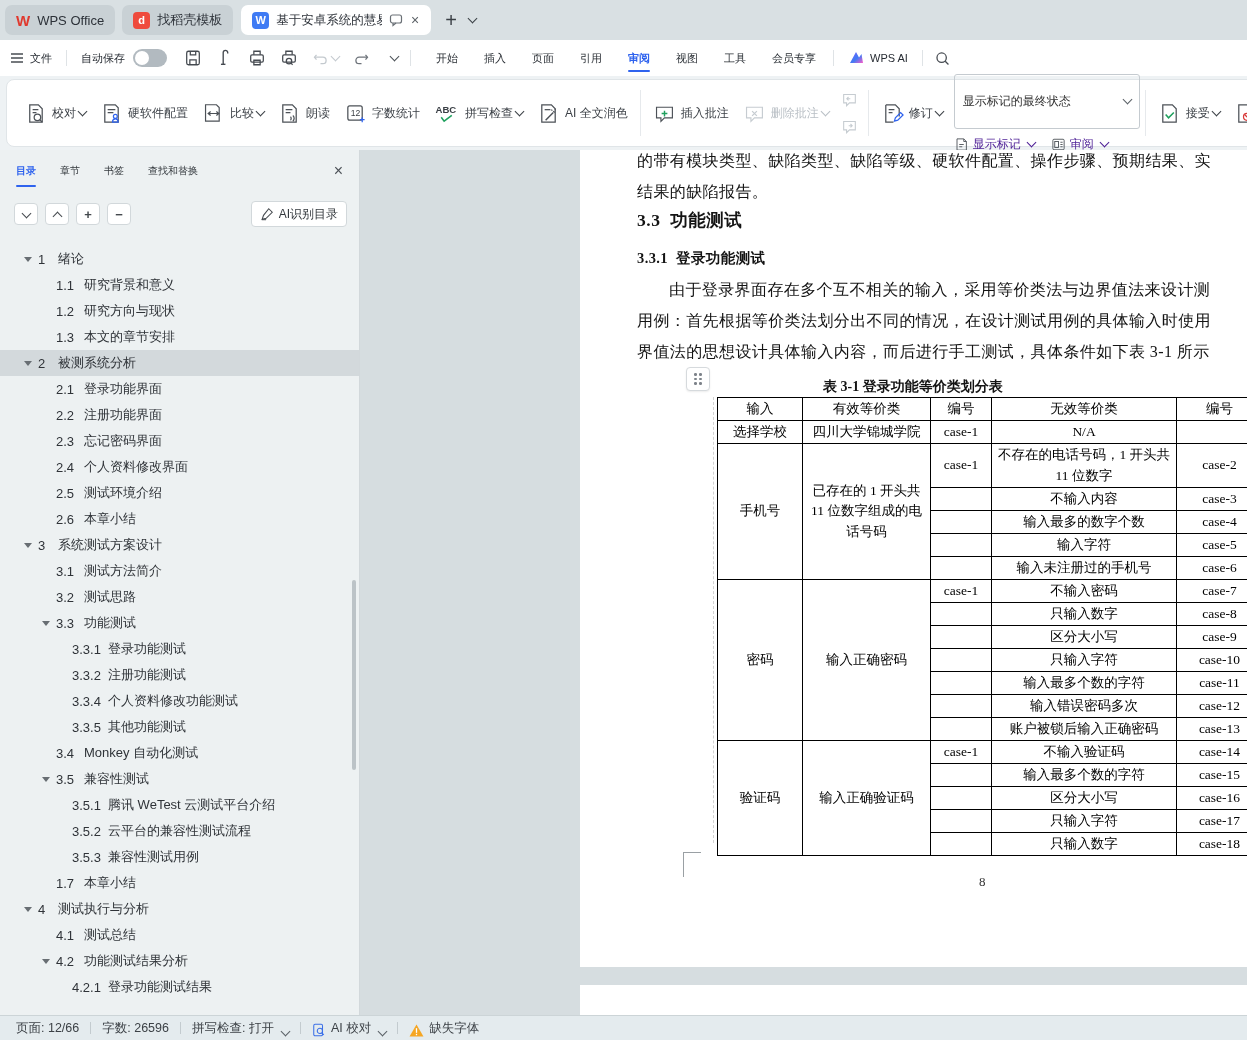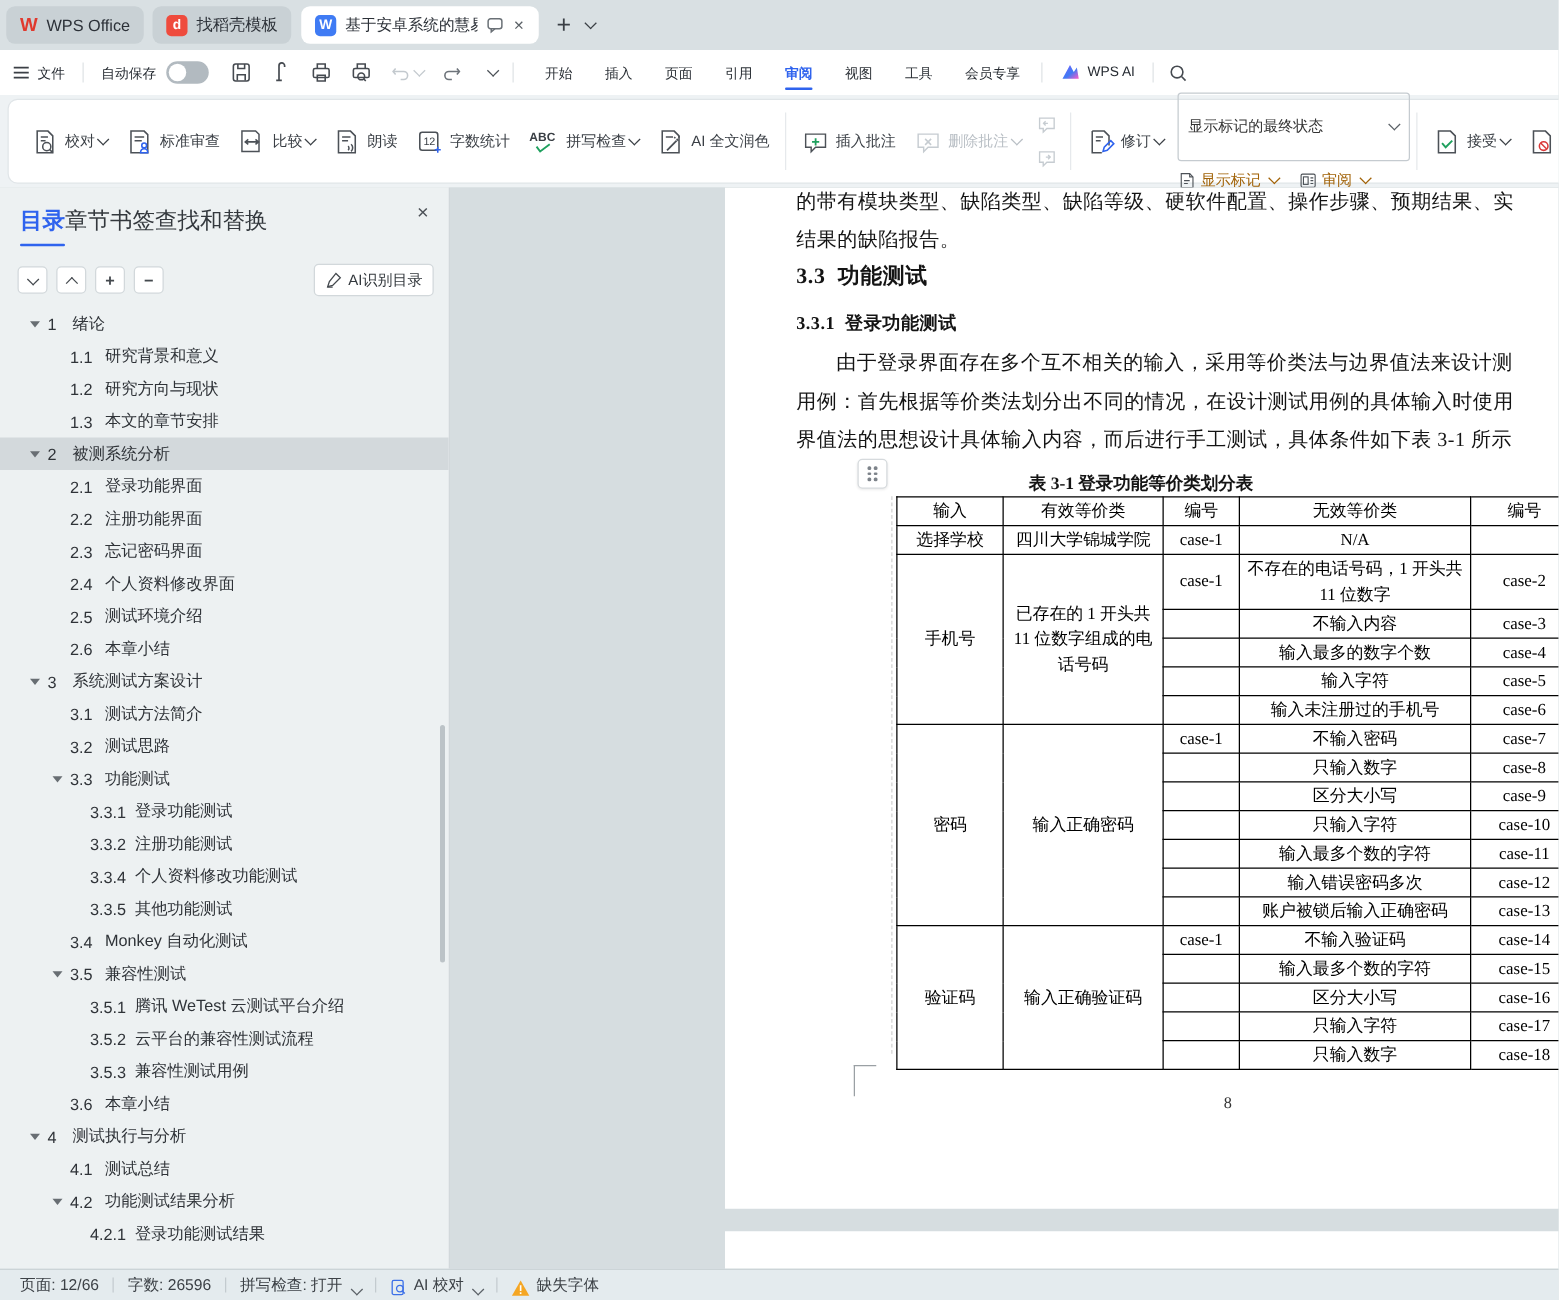--- a/index.html
+++ b/index.html
@@ -29,28 +29,28 @@
   .ribbonzone{position:absolute;left:0;top:76px;right:0;height:74px;background:#eef2f4}
   .ribbon{position:absolute;left:6px;top:79px;width:1256px;height:68px;background:#fff;border:1px solid #e0e5e8;border-radius:8px;display:flex;align-items:center;padding-left:10px;box-sizing:border-box}
   .rbtn{display:flex;align-items:center;gap:5px;padding:5px 7px;font-size:12px;color:#3a3f45}
   .rbtn .lbl{display:flex;align-items:center;line-height:1;white-space:nowrap}
   .vsep{width:1px;height:46px;background:#e6e9ec;margin:0 5px;flex:none}
   .dis{color:#b9bfc5}
   .dis svg *{stroke:#c6ccd1 !important}
   .navcol{display:flex;flex-direction:column;gap:12px;margin:0 5px;align-self:center}
   .revcol{display:flex;flex-direction:column;gap:7px;margin-left:4px}
   .dropdown{width:168px;height:21px;border:1px solid #c5cbd0;border-radius:3px;font-size:12px;color:#333;display:flex;align-items:center;justify-content:space-between;padding:16px 8px}
-  .row2{display:flex;gap:16px;align-items:flex-start;font-size:12px;color:#a16207}
+  .row2{display:flex;gap:16px;align-items:flex-start;font-size:12px;color:#4c1d95}
   .smallbtn{display:flex;align-items:center;gap:4px;white-space:nowrap}
   .zhbtn{display:flex;align-items:center;gap:4px;font-size:12px;color:#3a3f45;white-space:nowrap}
   .zhglyph{font-size:12px;font-weight:700;color:#4c5157}
   .arr{font-size:10px;color:#4c5157}
   
   .sidebar{position:absolute;left:0;top:150px;width:360px;height:865px;background:#edf1f2;border-right:1px solid #d2d8db;box-sizing:border-box}
-  .stabs{display:flex;align-items:center;padding:14px 0 0 16px;font-size:18px;color:#33383d}
+  .stabs{display:flex;align-items:center;gap:24px;padding:14px 0 0 16px;font-size:10px;color:#33383d}
   .stab{position:relative;padding-bottom:9px}
   .stab.active{color:#2f63ee;font-weight:700}
   .stab.active::after{content:"";position:absolute;left:0;right:0;bottom:0;height:2.5px;background:#2f63ee;border-radius:2px}
   .sclose{position:absolute;right:16px;top:12px;font-size:16px;color:#4c5157}
   .stools{display:flex;align-items:center;padding:14px 12px 0 14px}
   .tbtn{width:24px;height:22px;background:#fff;border:1px solid #d2d8db;border-radius:4px;display:flex;align-items:center;justify-content:center;margin-right:7px;color:#44494e;font-size:13px;font-weight:700;box-sizing:border-box}
   .aibtn{margin-left:auto;height:24px;background:#fff;border:1px solid #d2d8db;border-radius:4px;display:flex;align-items:center;gap:5px;padding:0 8px;font-size:12px;color:#33383d}
   .toclist{position:absolute;left:0;top:96px;right:0;bottom:0;overflow:hidden;font-size:13px;color:#2f3338}
   .toc-item{display:flex;align-items:center;height:26px}
   .toc-item.selected{background:#d3d9dc}
@@ -234,21 +234,21 @@
         </span>
     </div>
     <div class="rbtn">
       <svg width="23" height="23" viewBox="0 0 24 24" fill="none" stroke="#4c5157" stroke-width="1.3">
           <path d="M5 3h11l3 3v15H5z"></path>
           <path d="M8 8h8M8 11h6"></path>
           <circle cx="16" cy="15" r="2" stroke="#2f63ee"></circle>
           <path d="M13 21c0-2 1.4-3.3 3-3.3S19 19 19 21z" stroke="#2f63ee"></path>
         </svg>
       <span class="lbl">
-          <span>标准审查</span>
+          <span>硬软件配置</span>
         </span>
     </div>
     <div class="rbtn">
       <svg width="23" height="23" viewBox="0 0 24 24" fill="none" stroke="#4c5157" stroke-width="1.3">
           <path d="M6 3h12l3 3v15H6z" transform="translate(-2 0) scale(.95)"></path>
           <path d="M9 10l-2.5 2L9 14M15 10l2.5 2L15 14M6.5 12h11"></path>
         </svg>
       <span class="lbl">
           <span>比较</span>
           <span class="chev"></span>
@@ -641,21 +641,21 @@
           <span class="toc-arrow hid">
             <i></i>
           </span>
           <span class="toc-num">3.5.3</span>
           <span class="toc-text">兼容性测试用例</span>
         </div>
         <div class="toc-item lvl2">
           <span class="toc-arrow hid">
             <i></i>
           </span>
-          <span class="toc-num">3.6</span>
+          <span class="toc-num">1.7</span>
           <span class="toc-text">本章小结</span>
         </div>
         <div class="toc-item lvl1">
           <span class="toc-arrow">
             <i></i>
           </span>
           <span class="toc-num">4</span>
           <span class="toc-text">测试执行与分析</span>
         </div>
         <div class="toc-item lvl2">

